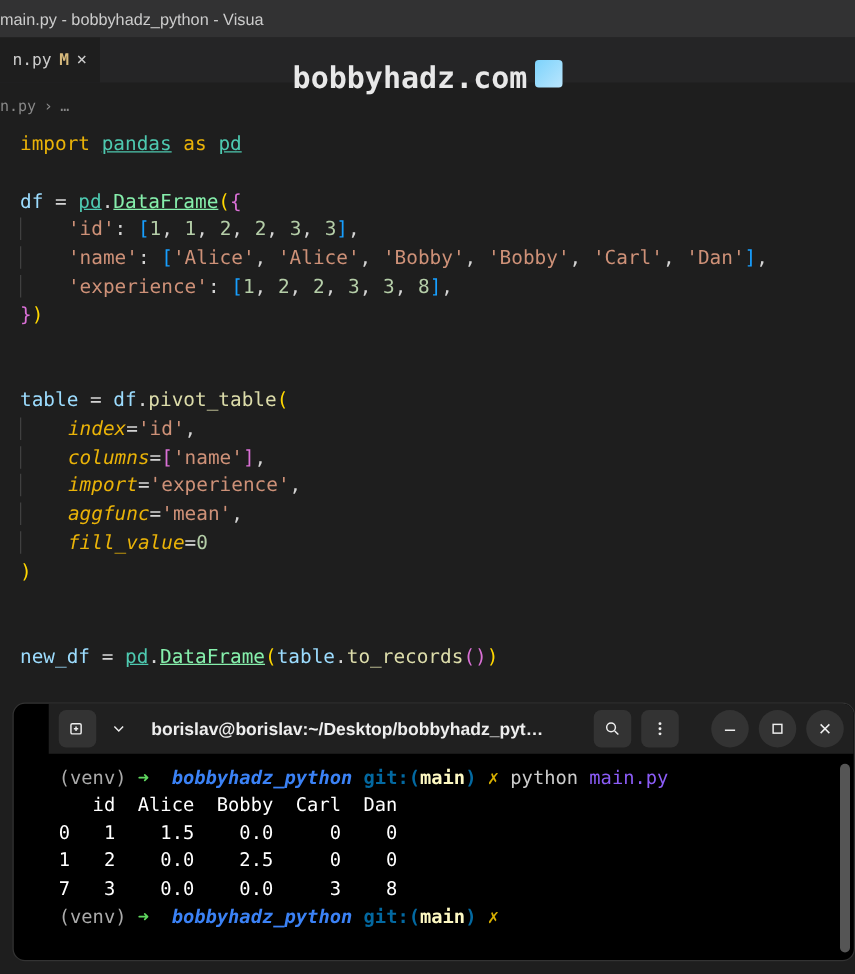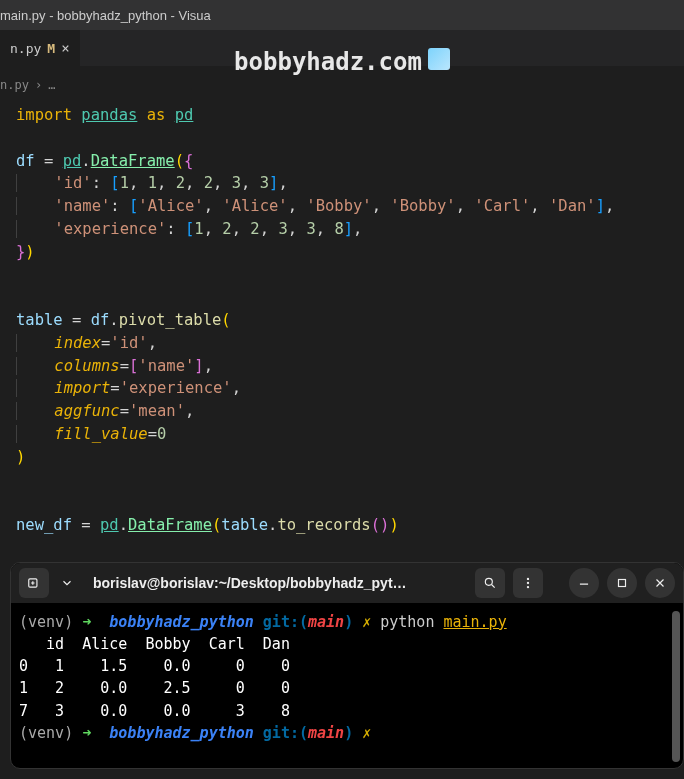--- a/index.html
+++ b/index.html
@@ -93,20 +93,21 @@
 
   .terminal-panel {
     position: absolute;
     left: 10px;
     right: 0;
     bottom: 10px;
     background: #000;
     border-radius: 10px;
     border: 1px solid #333;
     overflow: hidden;
+    padding-left: 28px;
   }
   .term-header {
     height: 40px;
     background: #202020;
     display: flex;
     align-items: center;
     padding: 0 8px;
     gap: 8px;
     font-family: -apple-system, 'Segoe UI', sans-serif;
   }
@@ -137,24 +138,24 @@
     font-family: 'Consolas', 'Monaco', monospace;
     font-size: 15px;
     line-height: 1.48;
     color: #fff;
     white-space: pre;
   }
   .t-venv { color: #aaa; }
   .t-arrow { color: #5fd75f; font-weight: bold; }
   .t-dir { color: #3b82f6; font-weight: bold; font-style: italic; }
   .t-git { color: #0369a1; font-weight: bold; }
-  .t-branch { color: #ef4444; font-weight: bold; font-style: italic; }
+  .t-branch { color: #fef9c3; font-weight: bold; }
   .t-x { color: #d7af00; font-weight: bold; }
   .t-cmd { color: #ccc; }
-  .t-file { color: #eab308; text-decoration: underline; }
+  .t-file { color: #8b5cf6; }
   .scrollbar {
     position: absolute;
     right: 3px;
     top: 48px;
     bottom: 6px;
     width: 8px;
     background: #555;
     border-radius: 4px;
   }
 </style>

